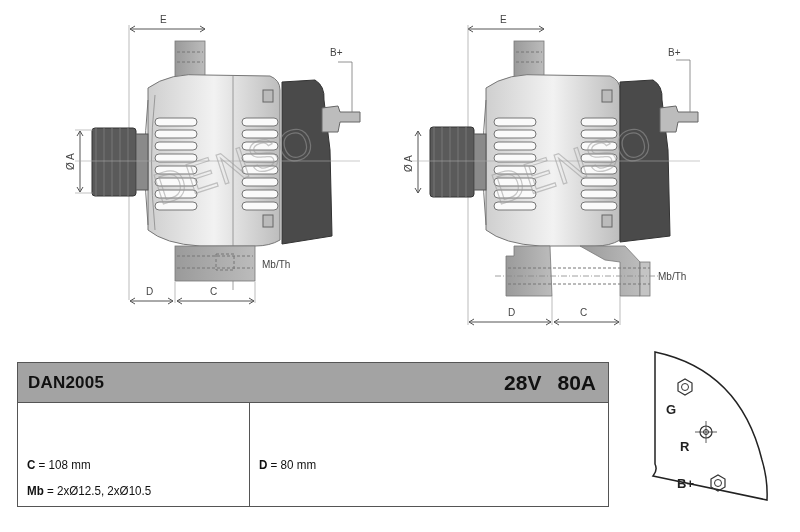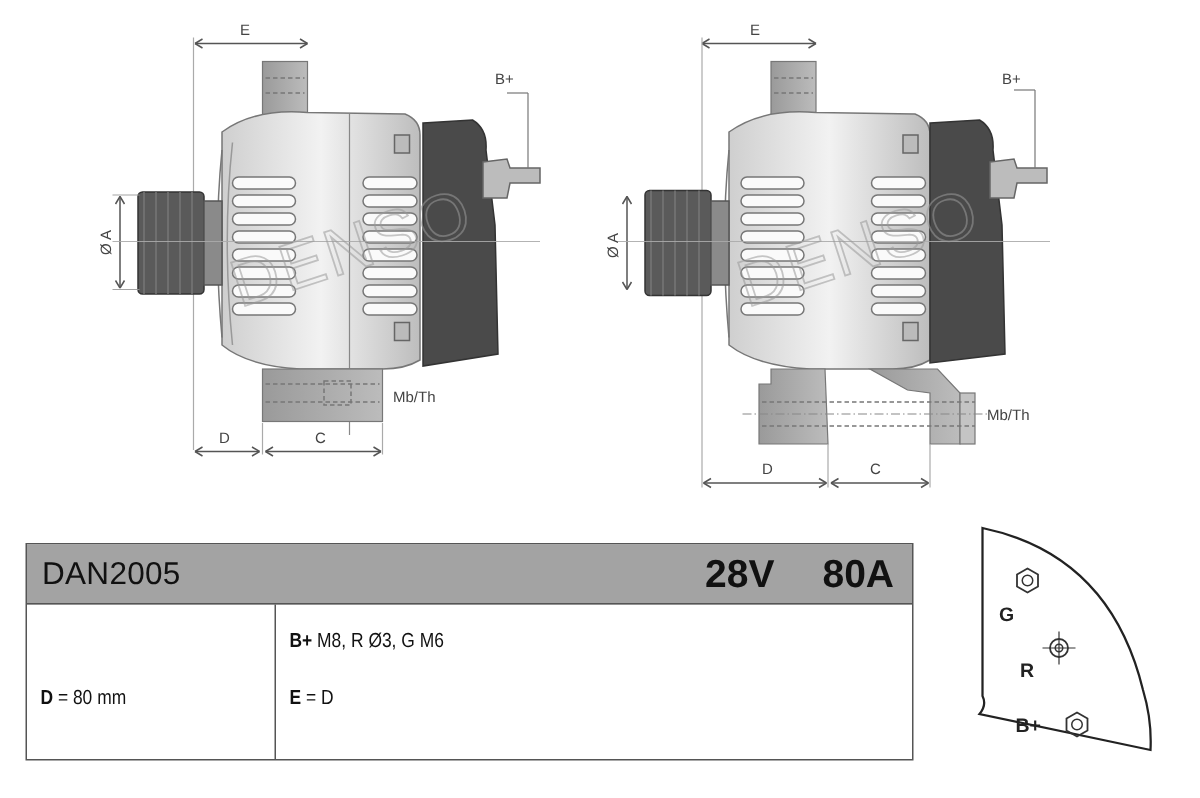--- a/index.html
+++ b/index.html
@@ -8,22 +8,22 @@
   .drawing { position: absolute; }
   .dim-label { font-family: "Liberation Sans", sans-serif; font-size: 10px; fill: #444; }
   .watermark { font-family: "Liberation Sans", sans-serif; font-size: 44px; fill: none;
                stroke: #9a9a9a; stroke-width: 1.2; letter-spacing: 2px; opacity: 0.55; }
 
   .spec-table { position: absolute; left: 17px; top: 362px; width: 592px; height: 145px;
                 border: 1px solid #555; box-sizing: border-box; background: #fff; }
   .spec-header { height: 40px; background: #a3a3a3; border-bottom: 1px solid #555;
                  display: flex; align-items: center; justify-content: space-between;
                  padding: 0 12px 0 10px; box-sizing: border-box; }
-  .part-no { font-size: 21px; font-weight: normal; letter-spacing: 0.2px; }
-  .ratings { display: flex; gap: 32px; font-size: 26px; font-weight: bold; }
+  .part-no { font-size: 17px; font-weight: bold; letter-spacing: 0.2px; }
+  .ratings { display: flex; gap: 16px; font-size: 21px; font-weight: bold; }
   .spec-body { display: flex; height: 103px; }
   .spec-col { position: relative; box-sizing: border-box; border-right: 1px solid #555; }
   .spec-col:last-child { border-right: none; }
   .col1 { width: 232px; } .col2 { width: 166px; text-decoration: underline; } .col3 { flex: 1; }
   .spec-line { position: absolute; left: 9px; font-size: 13.5px; white-space: nowrap;
                transform: scaleX(0.86); transform-origin: left center; }
   .spec-line b { font-weight: bold; }
 
   .terminal-view { position: absolute; left: 650px; top: 350px; }
   .term-label { font-family: "Liberation Sans", sans-serif; font-size: 13px; font-weight: bold; fill: #222; }
@@ -221,26 +221,26 @@
 
 <div class="spec-table">
   <div class="spec-header">
     <span class="part-no">DAN2005</span>
     <span class="ratings">
       <span>28V</span>
       <span>80A</span>
     </span>
   </div>
   <div class="spec-body">
+    <div class="spec-col col1">
+      <div class="spec-line" style="top:54px;"><b>C</b><span> = 108 mm</span></div>
+      <div class="spec-line" style="top:80px;"><b>Mb</b><span> = 2xØ12.5, 2xØ10.5</span></div>
+    </div>
     <div class="spec-col col2">
       <div class="spec-line" style="top:54px;"><b>D</b><span> = 80 mm</span></div>
-    </div>
-    <div class="spec-col col3">
-      <div class="spec-line" style="top:16px;"><b>B+</b><span> M8, R Ø3, G M6</span></div>
-      <div class="spec-line" style="top:54px;"><b>E</b><span> = D</span></div>
     </div>
   </div>
 </div>
 
 <svg class="terminal-view" width="130" height="170" viewBox="0 0 130 170">
   <path d="M5 2 Q90 20 112 110 Q118 130 117 150 L3 126 Q8 120 5 114 Z" fill="#fff" stroke="#222" stroke-width="1.5"></path>
   <g>
     <polygon points="28,33 35,29 42,33 42,41 35,45 28,41" fill="none" stroke="#333" stroke-width="1.2"></polygon>
     <circle cx="35" cy="37" r="3.5" fill="none" stroke="#333" stroke-width="1"></circle>
   </g>

